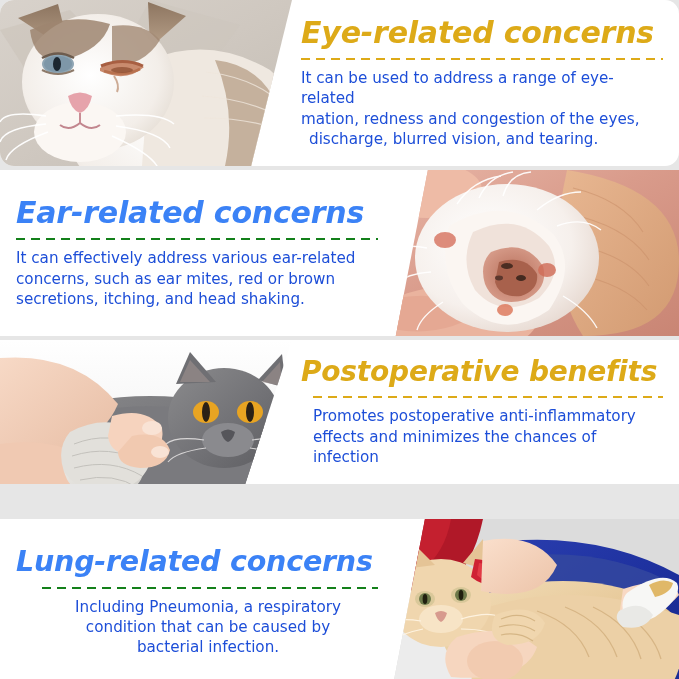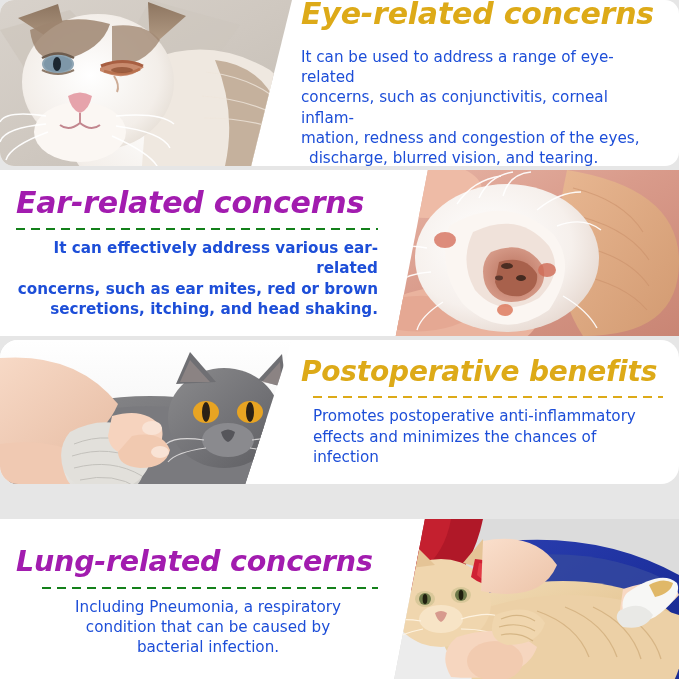--- a/index.html
+++ b/index.html
@@ -11,21 +11,21 @@
   }
   .sheet { position:relative; width:679px; height:679px; background:#e6e6e6; }
 
   .panel {
     position:absolute; left:0; width:679px;
     background:#ffffff;
     overflow:hidden;
   }
   .p1 { top:0;   height:166px;border-radius:14px; }
   .p2 { top:170px; height:166px; }
-  .p3 { top:340px; height:144px;border-radius:18px; }
+  .p3 { top:340px; height:144px; }
   .p4 { top:512px; height:167px;margin-top:7px; }
 
   
   .photo { position:absolute; top:0; height:100%; overflow:hidden; }
 
   .photo-left  { left:0;  width:292px; }
   .photo-right { right:0; width:292px; }
 
   
   .clipA { -webkit-clip-path:polygon(0 0, 100% 0, 86% 100%, 0 100%);
@@ -45,32 +45,32 @@
   .tb-right { right:0; width:400px; padding:0 16px 0 22px; }
   .tb-left  { left:0;  width:400px; padding:0 22px 0 16px; }
 
   .heading {
     font-style:italic; font-weight:bold;
     font-size:30px; line-height:1.08;
     letter-spacing:-0.2px;
     white-space:nowrap;
   }
   .h-gold  { color:#ddaa18; }
-  .h-green { color:#a21caf;font-style:italic; }
+  .h-green { color:#3b82f6;font-style:italic; }
 
   .dash { height:2px; margin:9px 0 8px 0; }
   .dash-gold  { background:repeating-linear-gradient(to right,#ddaa18 0 9px,transparent 9px 15px); }
   .dash-green { background:repeating-linear-gradient(to right,#13801a 0 9px,transparent 9px 15px); }
 
   .body {
     font-size:15.2px; line-height:1.33;
     color:#1d4ed8;
   }
   .ta-left   { text-align:left; }
-  .ta-right  { text-align:right;font-weight:bold; }
+  .ta-right  { text-align:left; }
   .ta-center { text-align:center; }
 </style>
 </head>
 <body>
 
 <div class="sheet">
 
   <section class="panel p1">
 
     <div class="photo photo-left clipA">
@@ -138,21 +138,20 @@
           <path d="M204 118 q54 0 88 18"></path>
         </g>
       </svg>
     </div>
 
     <div class="textblk tb-right">
       <h2 class="heading h-gold">Eye-related concerns</h2>
       <div class="dash dash-gold"></div>
       <div class="body ta-left">
         <div>It can be used to address a range of eye-related</div>
-        <div>concerns, such as conjunctivitis, corneal inflam-</div>
         <div>mation, redness and congestion of the eyes,</div>
         <div style="padding-left:8px">discharge, blurred vision, and tearing.</div>
       </div>
     </div>
   </section>
 
   <section class="panel p2">
 
     <div class="photo photo-right clipB">
       <svg class="art" viewBox="0 0 292 166" preserveAspectRatio="xMidYMid slice" aria-hidden="true">

